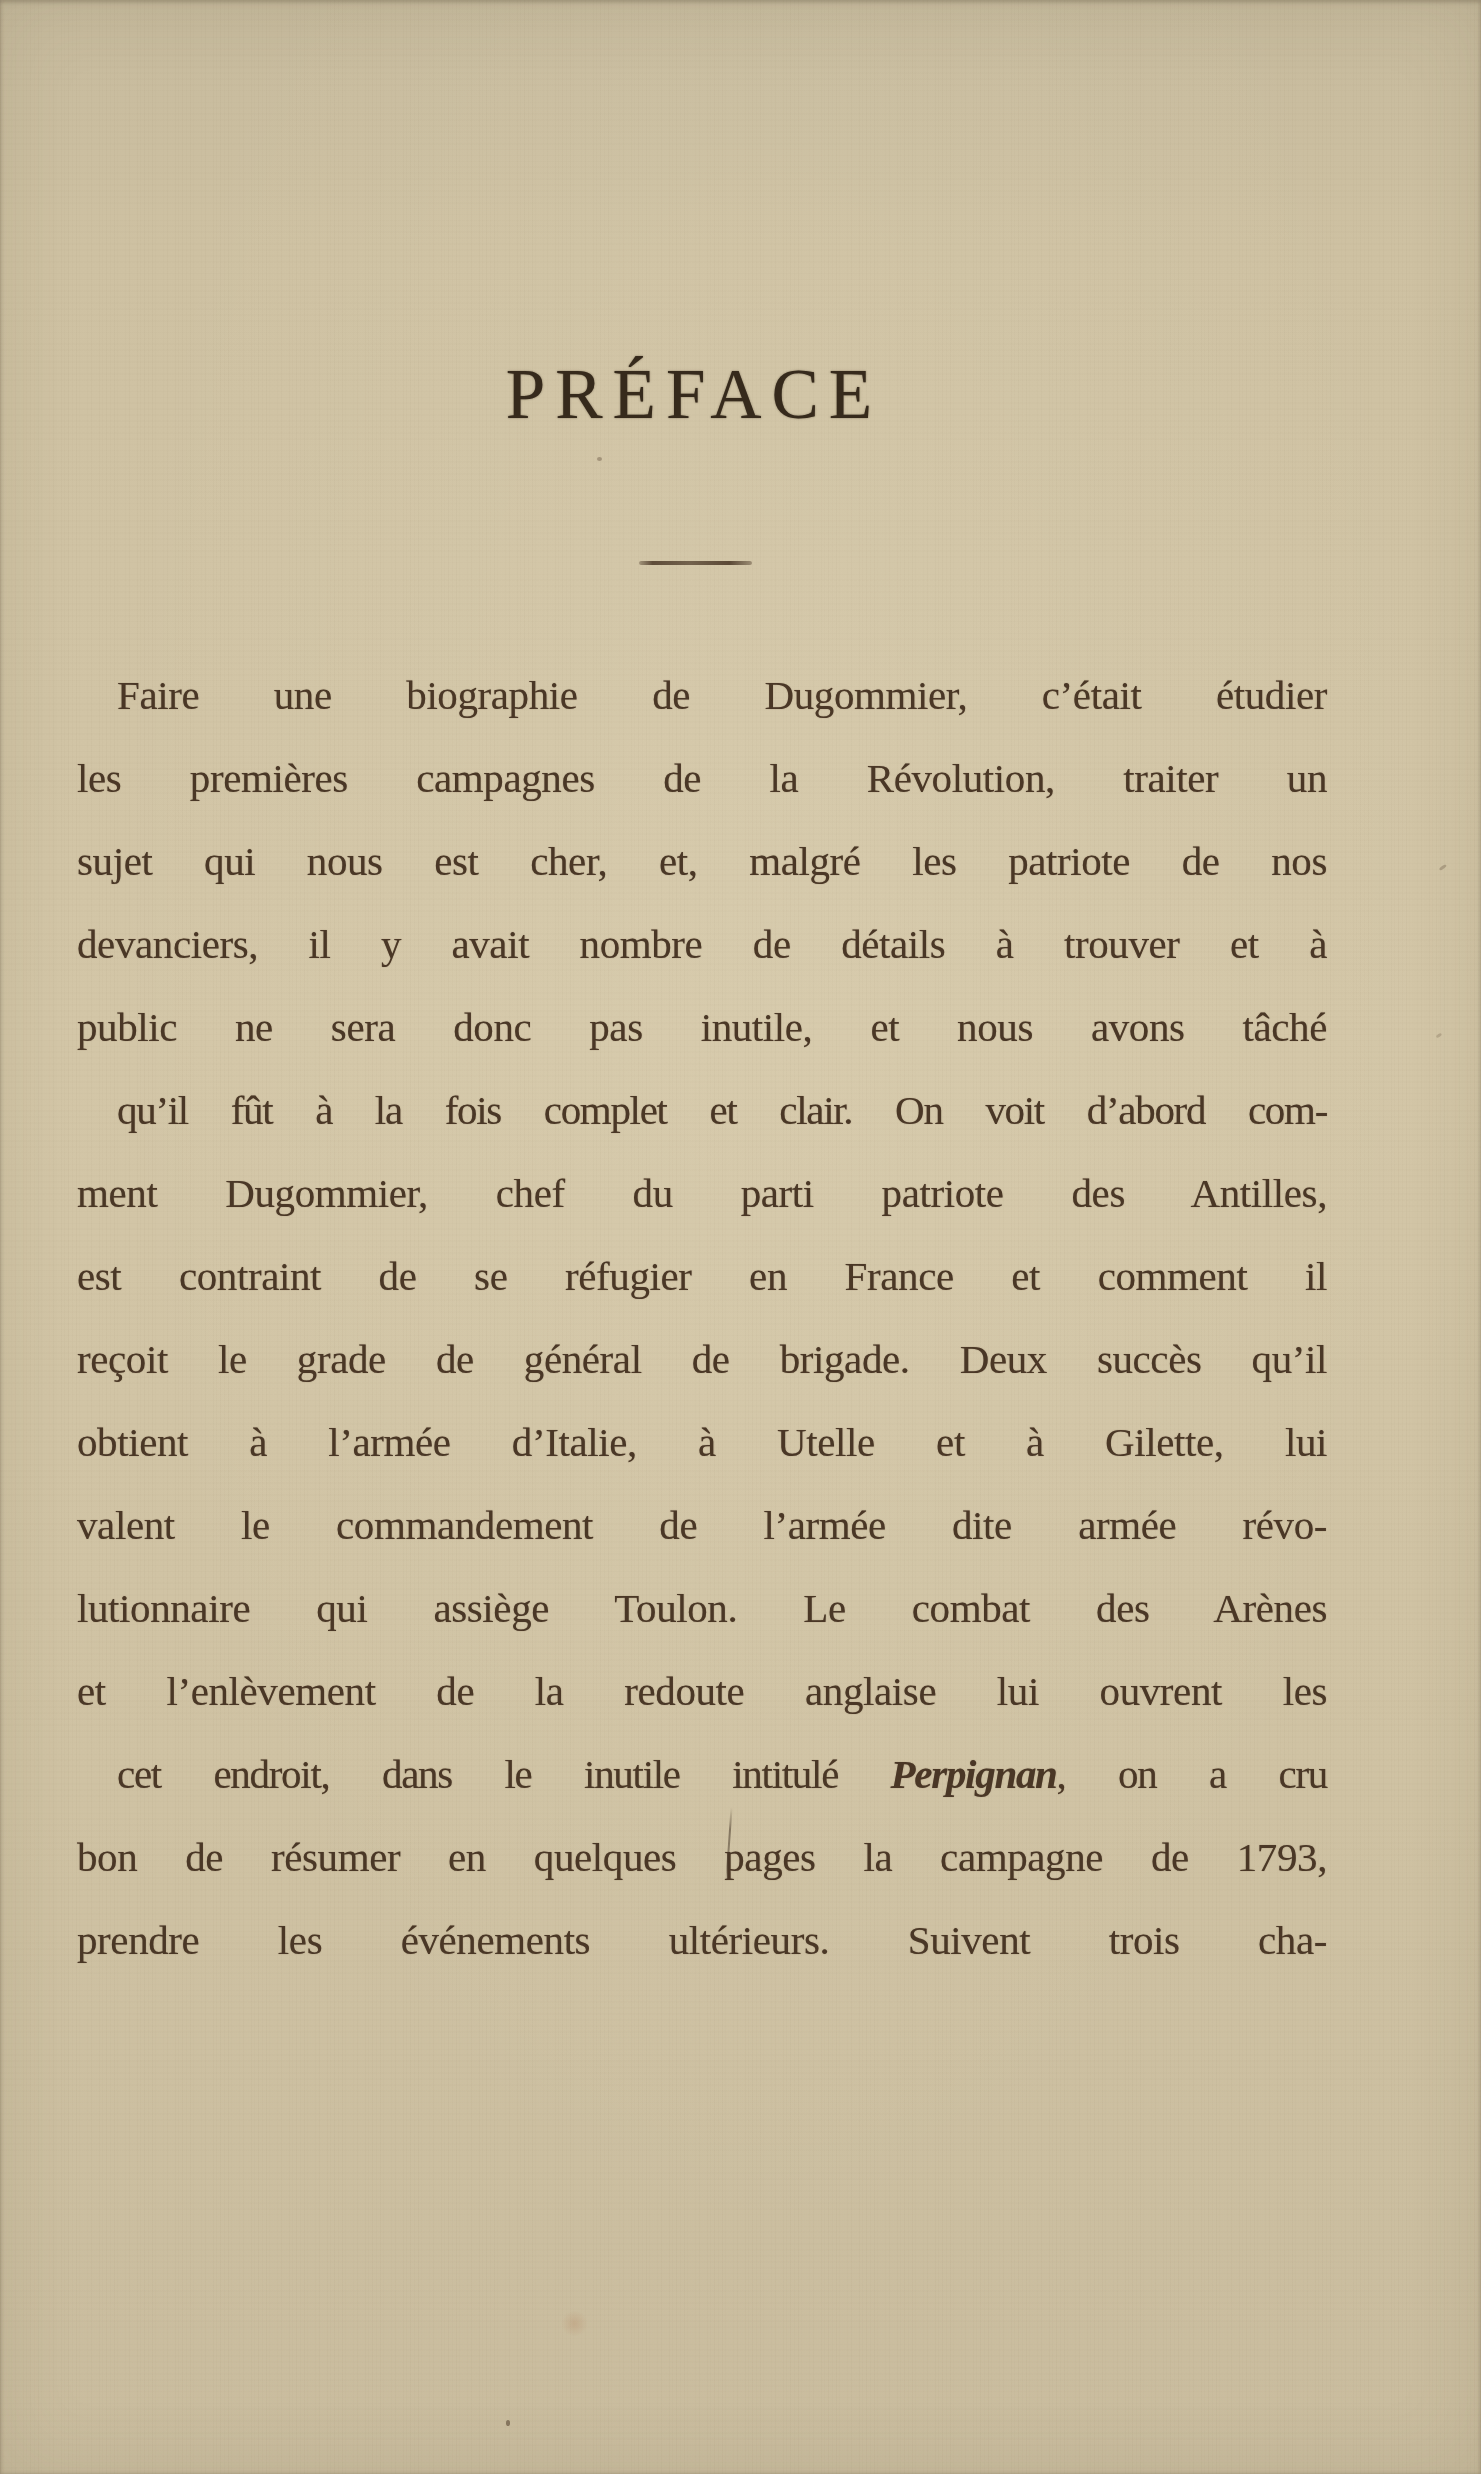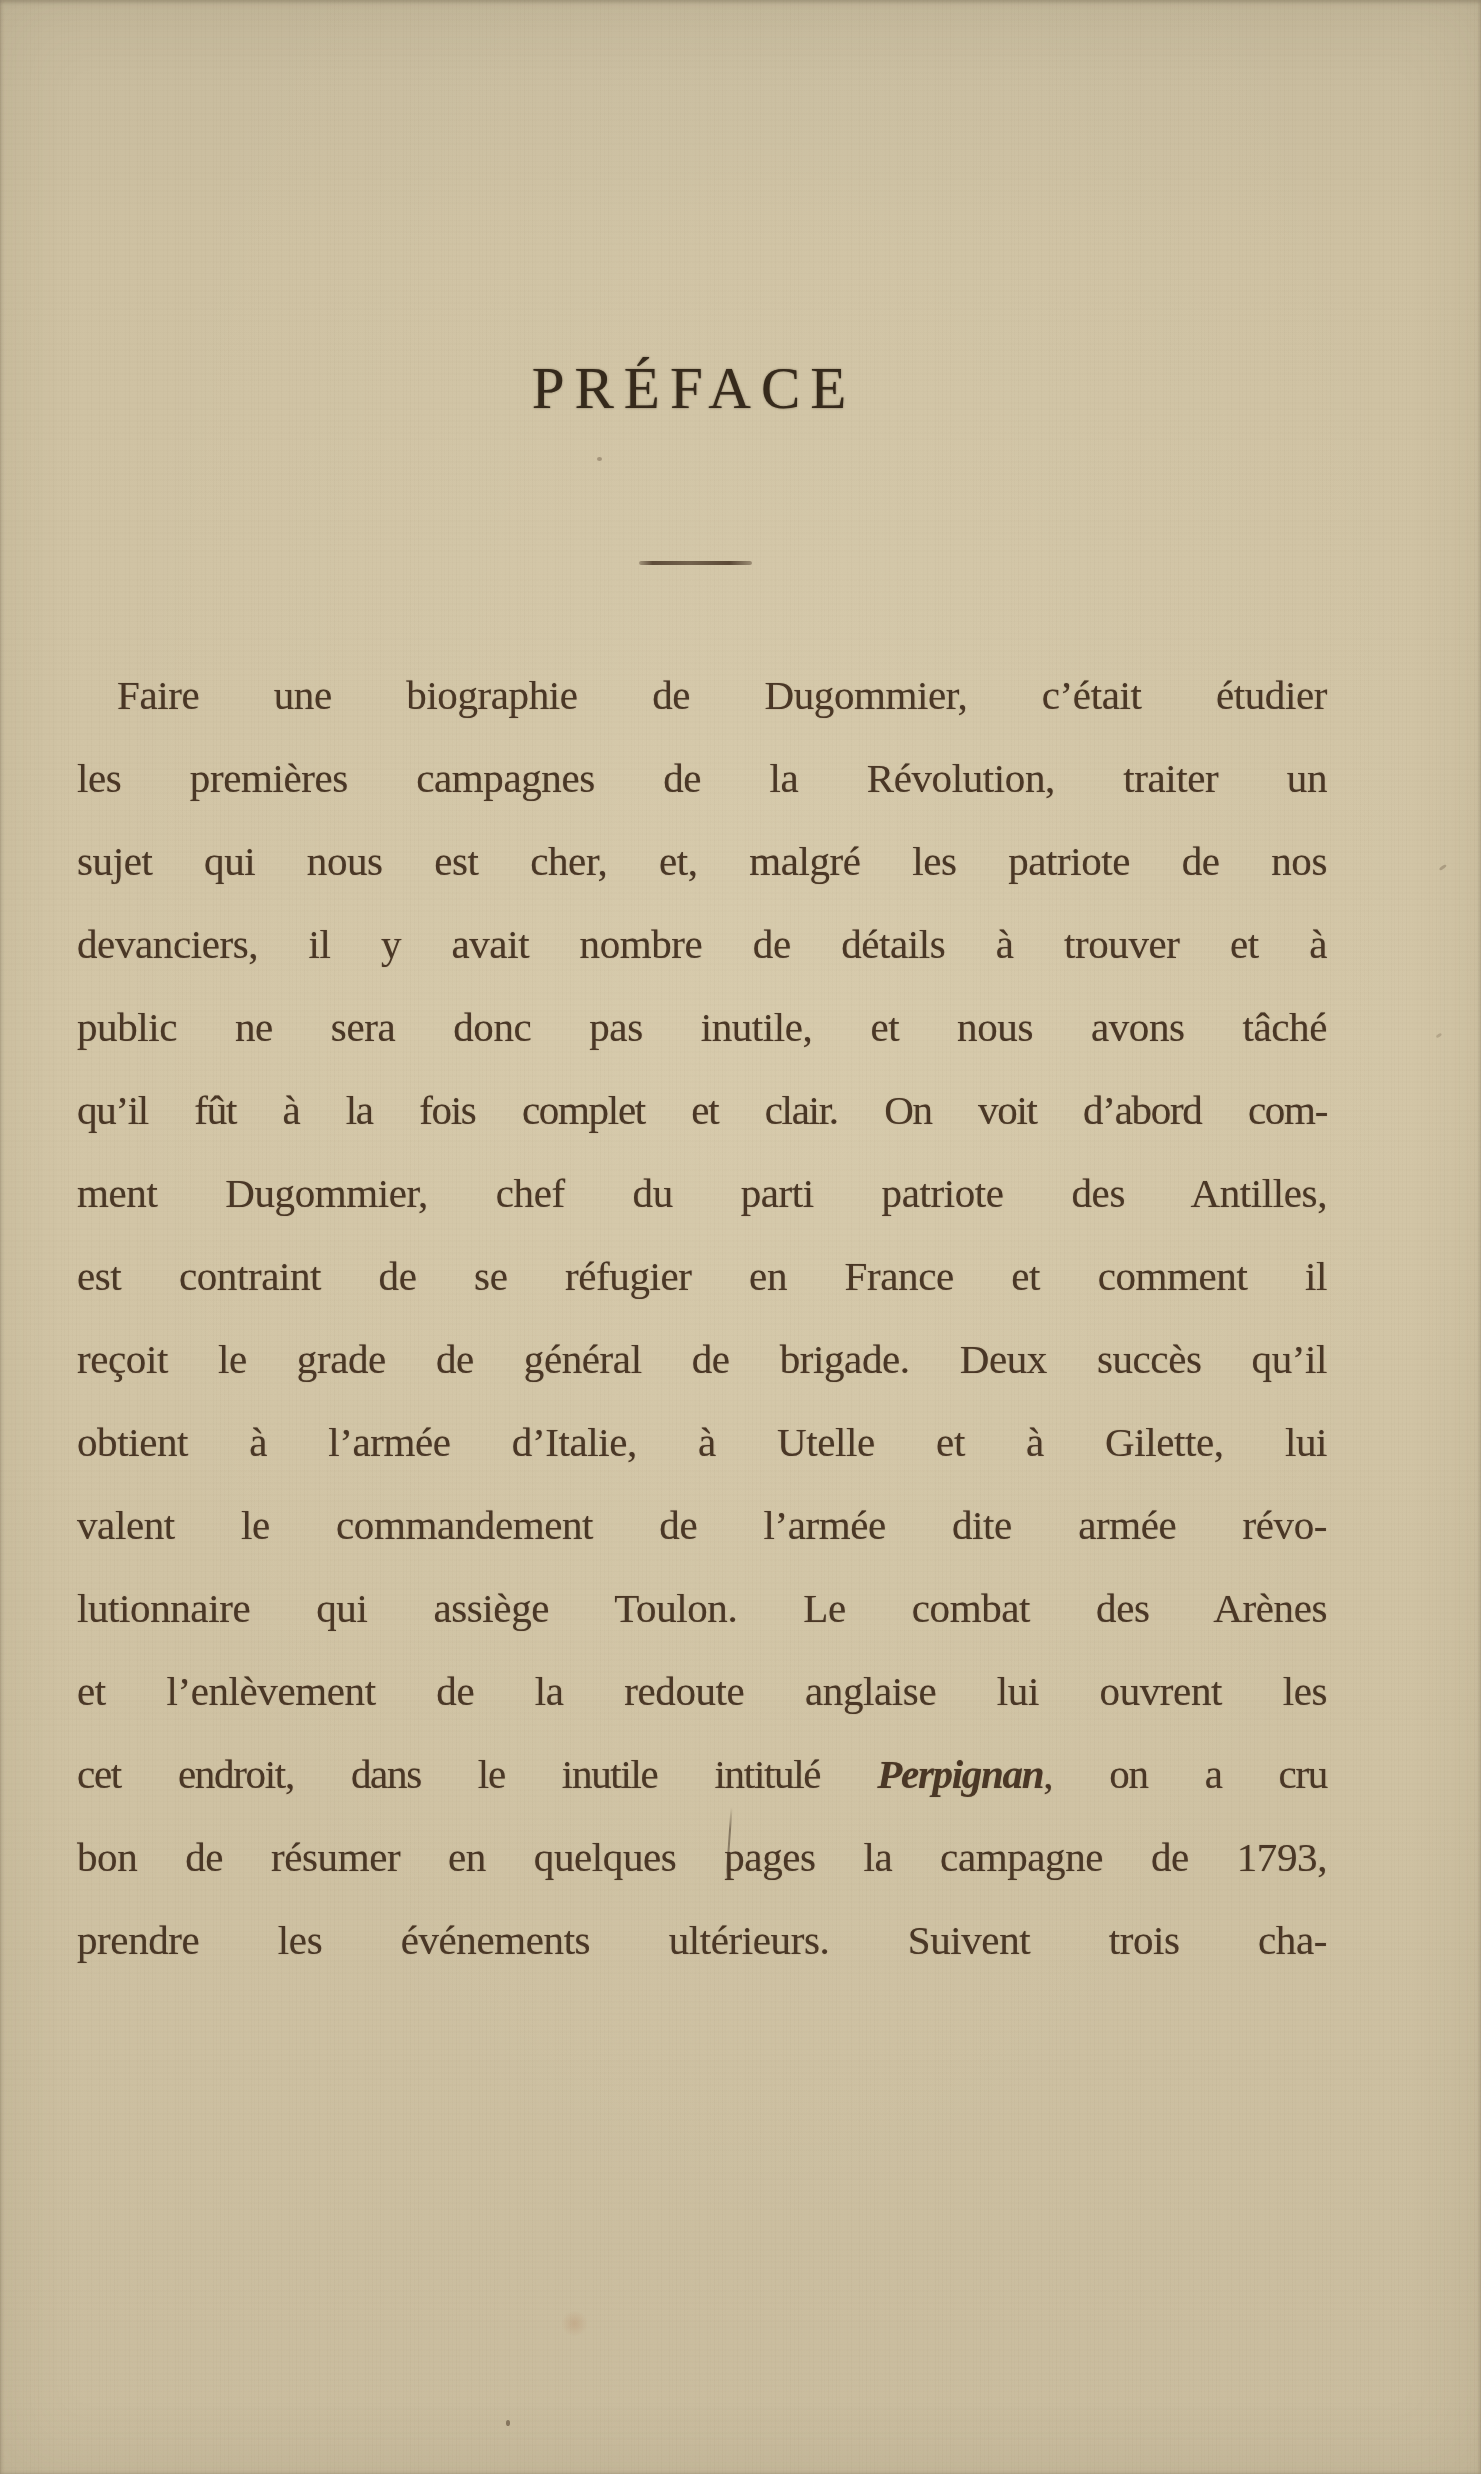--- a/index.html
+++ b/index.html
@@ -17,21 +17,21 @@
       linear-gradient(180deg, #c6ba9d 0%, #cec1a2 10%, #d3c6a7 42%, #cfc2a3 72%, #c9bc9e 100%);
     box-shadow:
       inset 0 2.5px 4.2px rgba(85,73,55,0.30),
       inset 0 -1.7px 3.4px rgba(85,73,55,0.18),
       inset 0 0 76px rgba(96,82,56,0.13);
   }
   .title {
     position: absolute;
     left: 77px; width: 1234px; top: 359px;
     text-align: center;
-    font-size: 59px; line-height: 1;
+    font-size: 71px; line-height: 1;
     letter-spacing: 10px;
     color: #362a1c;
     text-shadow: 0 0 1.3px rgba(54,42,28,0.55), 0 0 2.5px rgba(54,42,28,0.18);
   }
   .rule {
     position: absolute;
     left: 639px; top: 561px;
     width: 113px; height: 4.2px;
     border-radius: 2.5px;
     background: linear-gradient(90deg,
@@ -49,21 +49,21 @@
     color: #4a3726;
     text-shadow: 0 0 1px rgba(74,55,38,0.50);
   }
   .line {
     text-align: justify;
     text-align-last: justify;
     height: 83px;
     white-space: nowrap;
   }
   .line.first { padding-left: 40px; }
-  .line.tight { letter-spacing: -1.3px; word-spacing: 0; }
+  .line.tight { letter-spacing: -1.3px; word-spacing: 0; margin-left: 40px; }
   .line .it { font-style: italic; font-weight: bold; }
   
   .scratch {
     position: absolute; left: 728px; top: 1807px;
     width: 1.7px; height: 74px;
     background: linear-gradient(180deg, rgba(70,55,40,0.0), rgba(70,55,40,0.55) 30%, rgba(70,55,40,0.45) 80%, rgba(70,55,40,0.0));
     transform: rotate(4deg); border-radius: 1.7px;
   }
   .speck { position: absolute; border-radius: 50%; background: rgba(80,62,44,0.55); }
   .speck.a { left: 597px; top: 457px; width: 5px; height: 4.2px; opacity: .65; }

